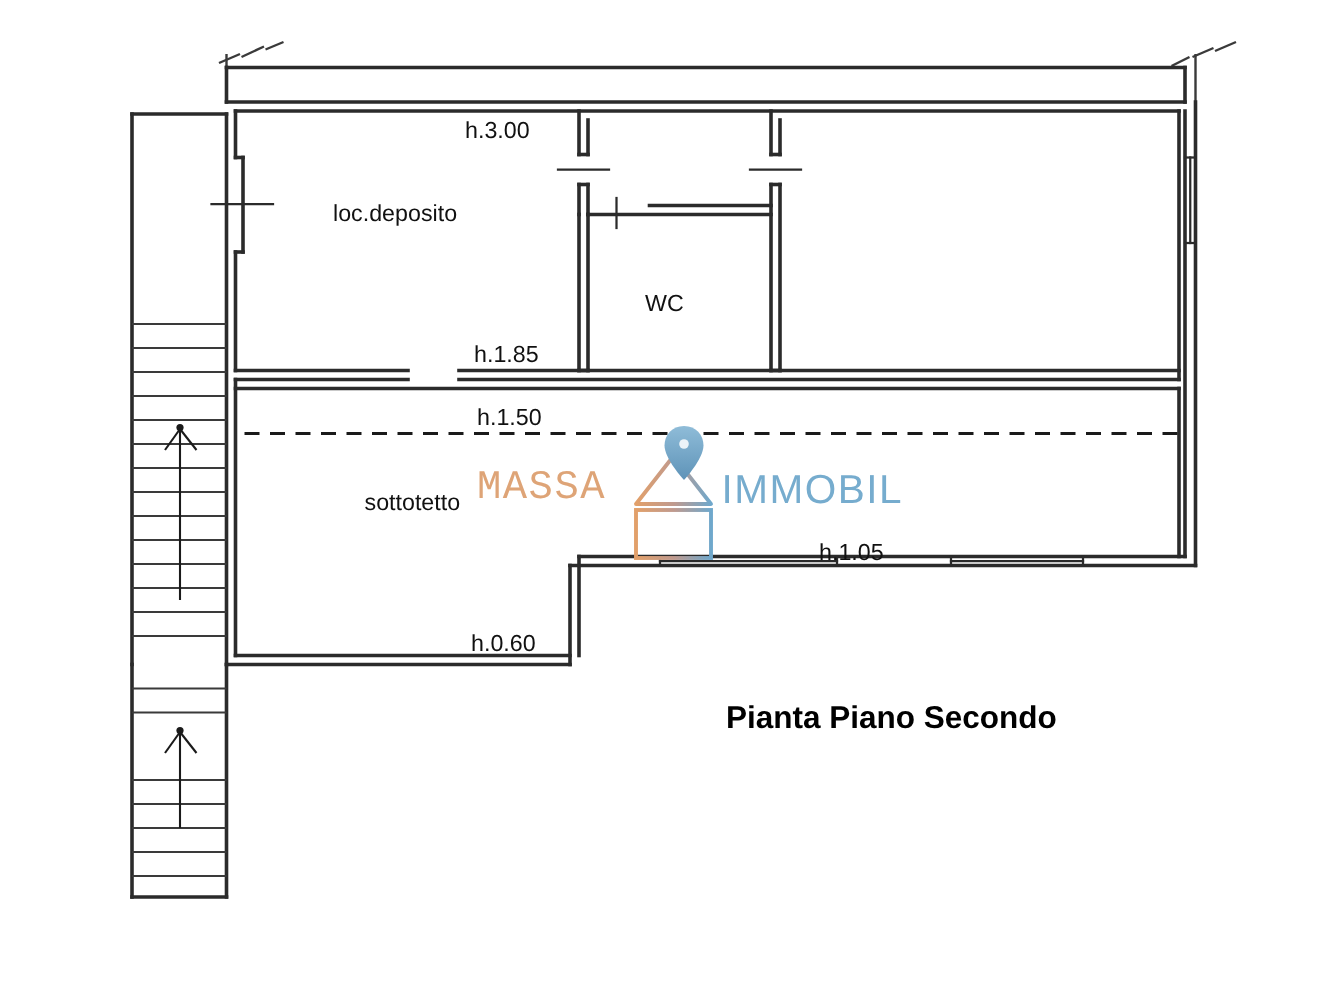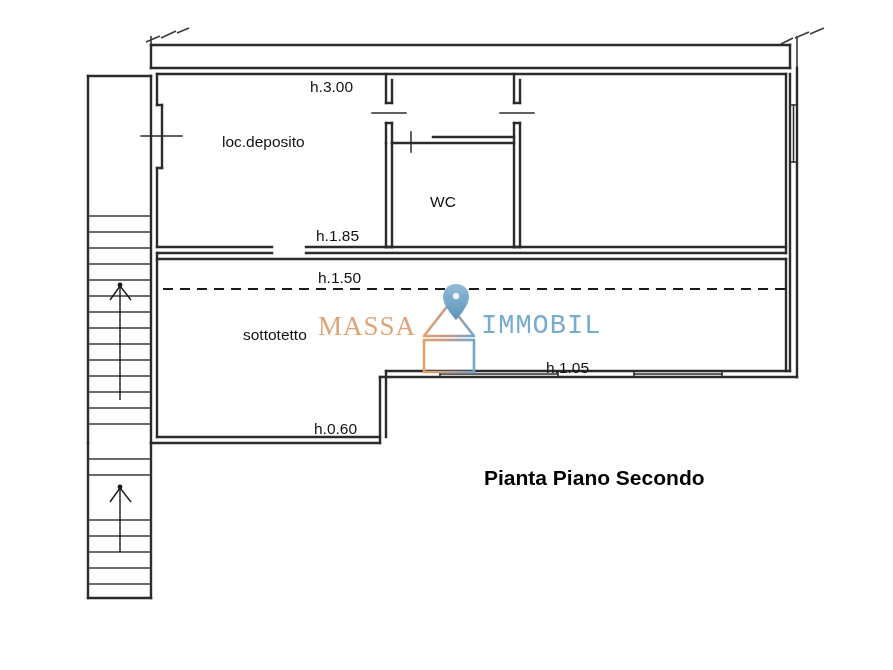--- a/index.html
+++ b/index.html
@@ -88,32 +88,32 @@
     left: 318px;
     top: 282px;
     width: 260px;
     height: 92px;
     pointer-events: none;
     display: flex;
     align-items: center;
     justify-content: flex-start;
   }
   .wm-massa {
-    font-family: Liberation Serif, serif;
+    font-family: Liberation Mono, monospace;
     font-size: 27px;
     letter-spacing: 1px;
     color: #dda070;
     line-height: 1;
     position: absolute;
     left: 0px;
     top: 31px;
     opacity: 0.95;
   }
   .wm-immobil {
-    font-family: Liberation Mono, monospace;
+    font-family: Liberation Sans, sans-serif;
     font-size: 27px;
     letter-spacing: 1px;
     color: #6fa8cc;
     line-height: 1;
     position: absolute;
     left: 163px;
     top: 31px;
     opacity: 0.95;
   }
   .wm-icon {

